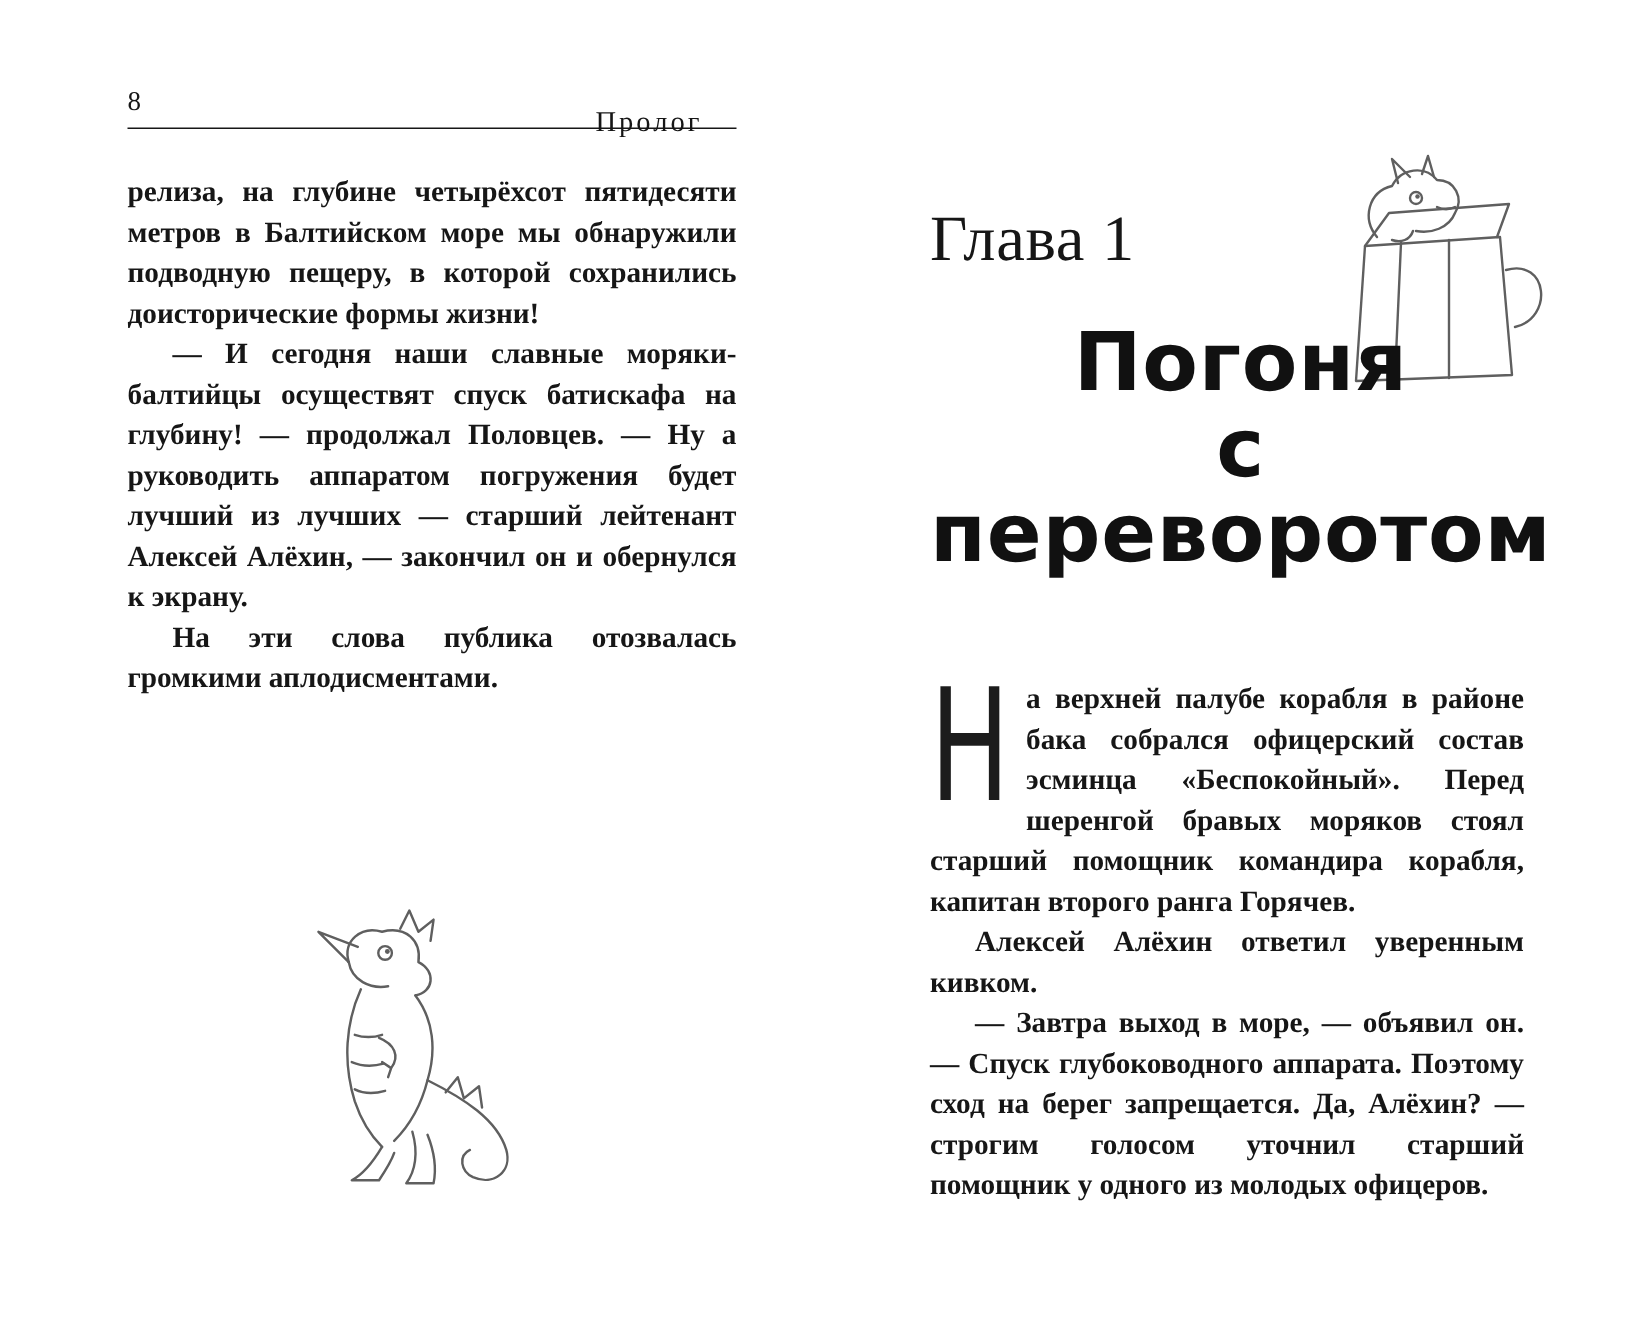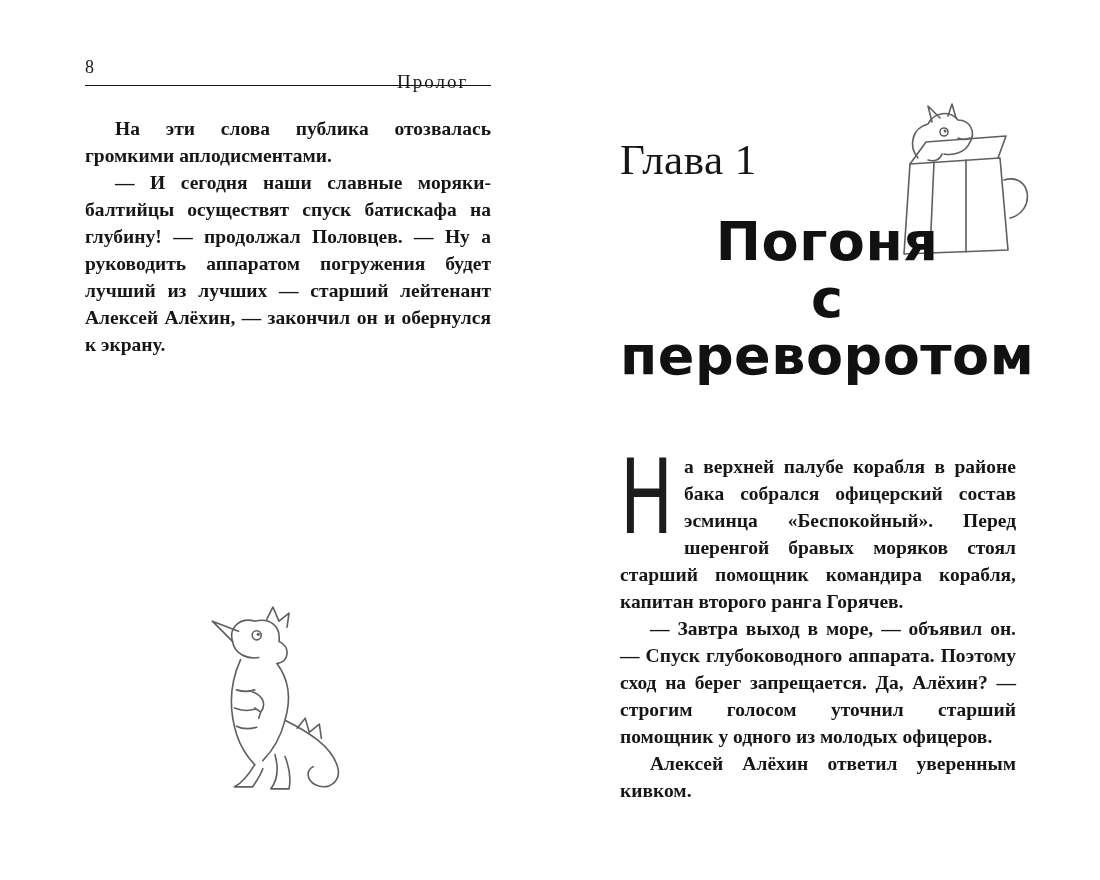--- a/index.html
+++ b/index.html
@@ -121,22 +121,23 @@
 <div class="spread">
 
   <section class="page page-left">
     <header class="running-head">
       <span class="folio">8</span>
       <span class="head-title">Пролог</span>
     </header>
     <div class="head-rule"></div>
 
     <div class="body-text">
+      <p class="no-indent">релиза, на глубине четырёхсот пятидесяти метров в Балтийском море мы обнаружили подводную пещеру, в которой сохранились доисторические формы жизни!</p>
+      <p>— И сегодня наши славные моряки-балтийцы осуществят спуск батискафа на глубину! — продолжал Половцев. — Ну а руководить аппаратом погружения будет лучший из лучших — старший лейтенант Алексей Алёхин, — закончил он и обернулся к экрану.</p>
       <p>На эти слова публика отозвалась громкими аплодисментами.</p>
-      <p>— И сегодня наши славные моряки-балтийцы осуществят спуск батискафа на глубину! — продолжал Половцев. — Ну а руководить аппаратом погружения будет лучший из лучших — старший лейтенант Алексей Алёхин, — закончил он и обернулся к экрану.</p>
     </div>
 
     <figure class="fig-standing-dragon">
       <svg viewBox="0 0 210 200">
         <g fill="none" stroke="#5f5f5f" stroke-width="1.6" stroke-linecap="round" stroke-linejoin="round">
           <path d="M54,38 L34,18 L60,28"></path>
           <path d="M54,38 C50,24 62,14 76,18 C92,14 102,24 100,38 C112,44 110,58 98,60"></path>
           <path d="M54,38 C56,50 68,56 80,54"></path>
           <circle cx="78" cy="32" r="4.5"></circle>
           <circle cx="79.5" cy="31" r="1.6" fill="#5f5f5f" stroke="none"></circle>
@@ -177,18 +178,18 @@
     <h2 class="chapter-title">
       <span>Погоня</span><br>
       <span>с переворотом</span>
     </h2>
 
     <div class="body-text right-body">
       <p class="no-indent">
         <span class="drop-cap">Н</span>
         <span>а верхней палубе корабля в районе бака собрался офицерский состав эсминца «Беспокойный». Перед шеренгой бравых моряков стоял старший помощник командира корабля, капитан второго ранга Горячев.</span>
       </p>
+      <p>Алексей Алёхин ответил уверенным кивком.</p>
       <p>— Завтра выход в море, — объявил он. — Спуск глубоководного аппарата. Поэтому сход на берег запрещается. Да, Алёхин? — строгим голосом уточнил старший помощник у одного из молодых офицеров.</p>
-      <p>Алексей Алёхин ответил уверенным кивком.</p>
     </div>
   </section>
 
 </div>
 
 </body></html>

